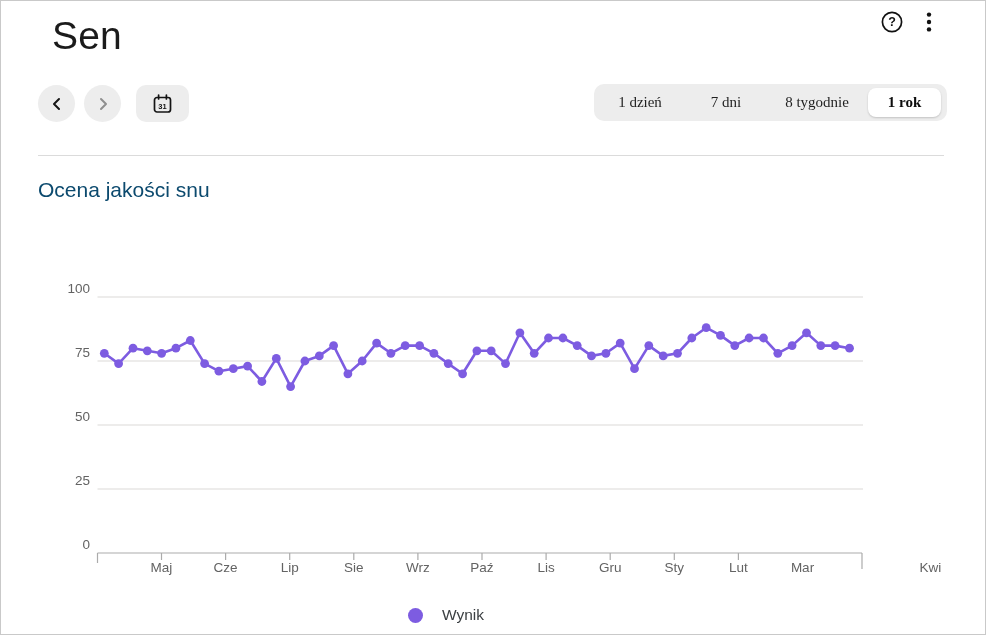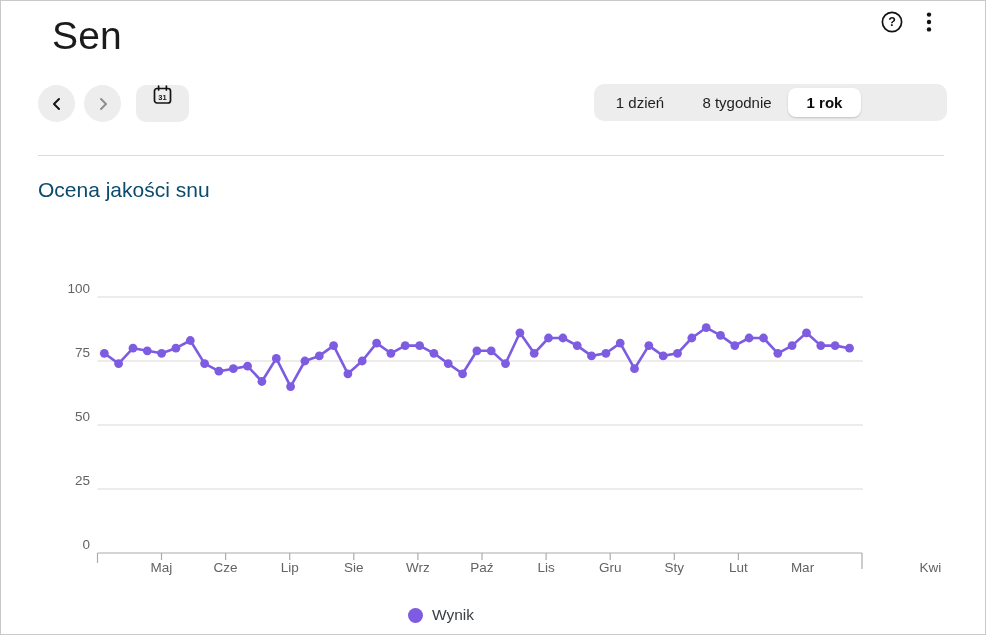--- a/index.html
+++ b/index.html
@@ -17,42 +17,42 @@
   
   .nav-btn{
     position:absolute;width:37px;height:37px;border-radius:50%;background:#ededed;border:none;
     display:flex;align-items:center;justify-content:center;cursor:pointer;padding:0;
   }
   #prevBtn{left:38px;top:85px;}
   #nextBtn{left:84px;top:85px;}
   
   .date-chip{
     position:absolute;left:136px;top:85px;height:37px;border-radius:10px;background:#ededed;border:none;
-    display:flex;align-items:center;gap:9px;padding:0 17px;cursor:pointer;flex-direction:column;
+    display:flex;align-items:center;gap:9px;padding:0 17px;cursor:pointer;
   }
   .date-chip span.lbl{font-size:15.5px;font-weight:700;color:#141414;white-space:nowrap;}
   
   .segmented{
     position:absolute;left:594px;top:84px;width:353px;height:37px;border-radius:10px;background:#ededed;
     display:flex;align-items:center;
   }
   .seg{
-    border:none;background:transparent;font-family:Liberation Sans, sans-serif;font-size:15px;color:#1f1f1f;
+    border:none;background:transparent;font-family:Liberation Serif, serif;font-size:15px;color:#1f1f1f;
     height:100%;cursor:pointer;padding:0;
   }
   .seg.s1{width:92px;} .seg.s2{width:80px;} .seg.s3{width:102px;}
   .seg.selected{
     width:73px;height:29px;margin:0 0;background:#ffffff;border-radius:8px;font-weight:700;color:#0d0d0d;
     box-shadow:0 1px 2px rgba(0,0,0,0.18);
   }
   .divider{position:absolute;left:38px;top:155px;width:906px;height:0;border:none;border-top:1px solid #dbdbdb;margin:0;}
   h2.chart-title{position:absolute;left:38px;top:178px;margin:0;font-size:21px;font-weight:400;color:#0c4a6e;}
   #chart{position:absolute;left:0;top:262px;}
   #chart text{font-family:"Liberation Sans", sans-serif;font-size:13.5px;fill:#636363;}
-  .legend{position:absolute;left:408px;top:606px;display:flex;align-items:center;gap:9px;}
+  .legend{position:absolute;left:408px;top:606px;display:flex;align-items:center;gap:19px;}
   .legend-dot{width:15px;height:15px;border-radius:50%;display:inline-block;}
   .legend-label{font-size:15.5px;color:#3c4043;}
 </style>
 </head>
 <body>
 
 <h1 class="page-title">Sen</h1>
 
 <div class="header-icons">
   <button class="icon-btn">
@@ -85,20 +85,21 @@
   <svg width="19" height="20" viewBox="0 0 19 20">
     <rect x="1.5" y="3.5" width="16" height="14.5" rx="2.5" fill="none" stroke="#141414" stroke-width="1.7"></rect>
     <line x1="5.6" y1="1" x2="5.6" y2="5" stroke="#141414" stroke-width="1.7" stroke-linecap="round"></line>
     <line x1="13.4" y1="1" x2="13.4" y2="5" stroke="#141414" stroke-width="1.7" stroke-linecap="round"></line>
     <text x="9.5" y="15.3" text-anchor="middle" font-size="7.5" font-weight="bold" fill="#141414" font-family="Liberation Sans, sans-serif">31</text>
   </svg>
 </button>
 
 <div class="segmented">
   <button class="seg s1">1 dzień</button>
+  <button class="seg s2">7 dni</button>
   <button class="seg s3">8 tygodnie</button>
   <button class="seg selected">1 rok</button>
 </div>
 
 <hr class="divider">
 
 <h2 class="chart-title">Ocena jakości snu</h2>
 
 <svg id="chart" width="986" height="330" viewBox="0 0 986 330">
     <text x="90" y="287" text-anchor="end">0</text>

